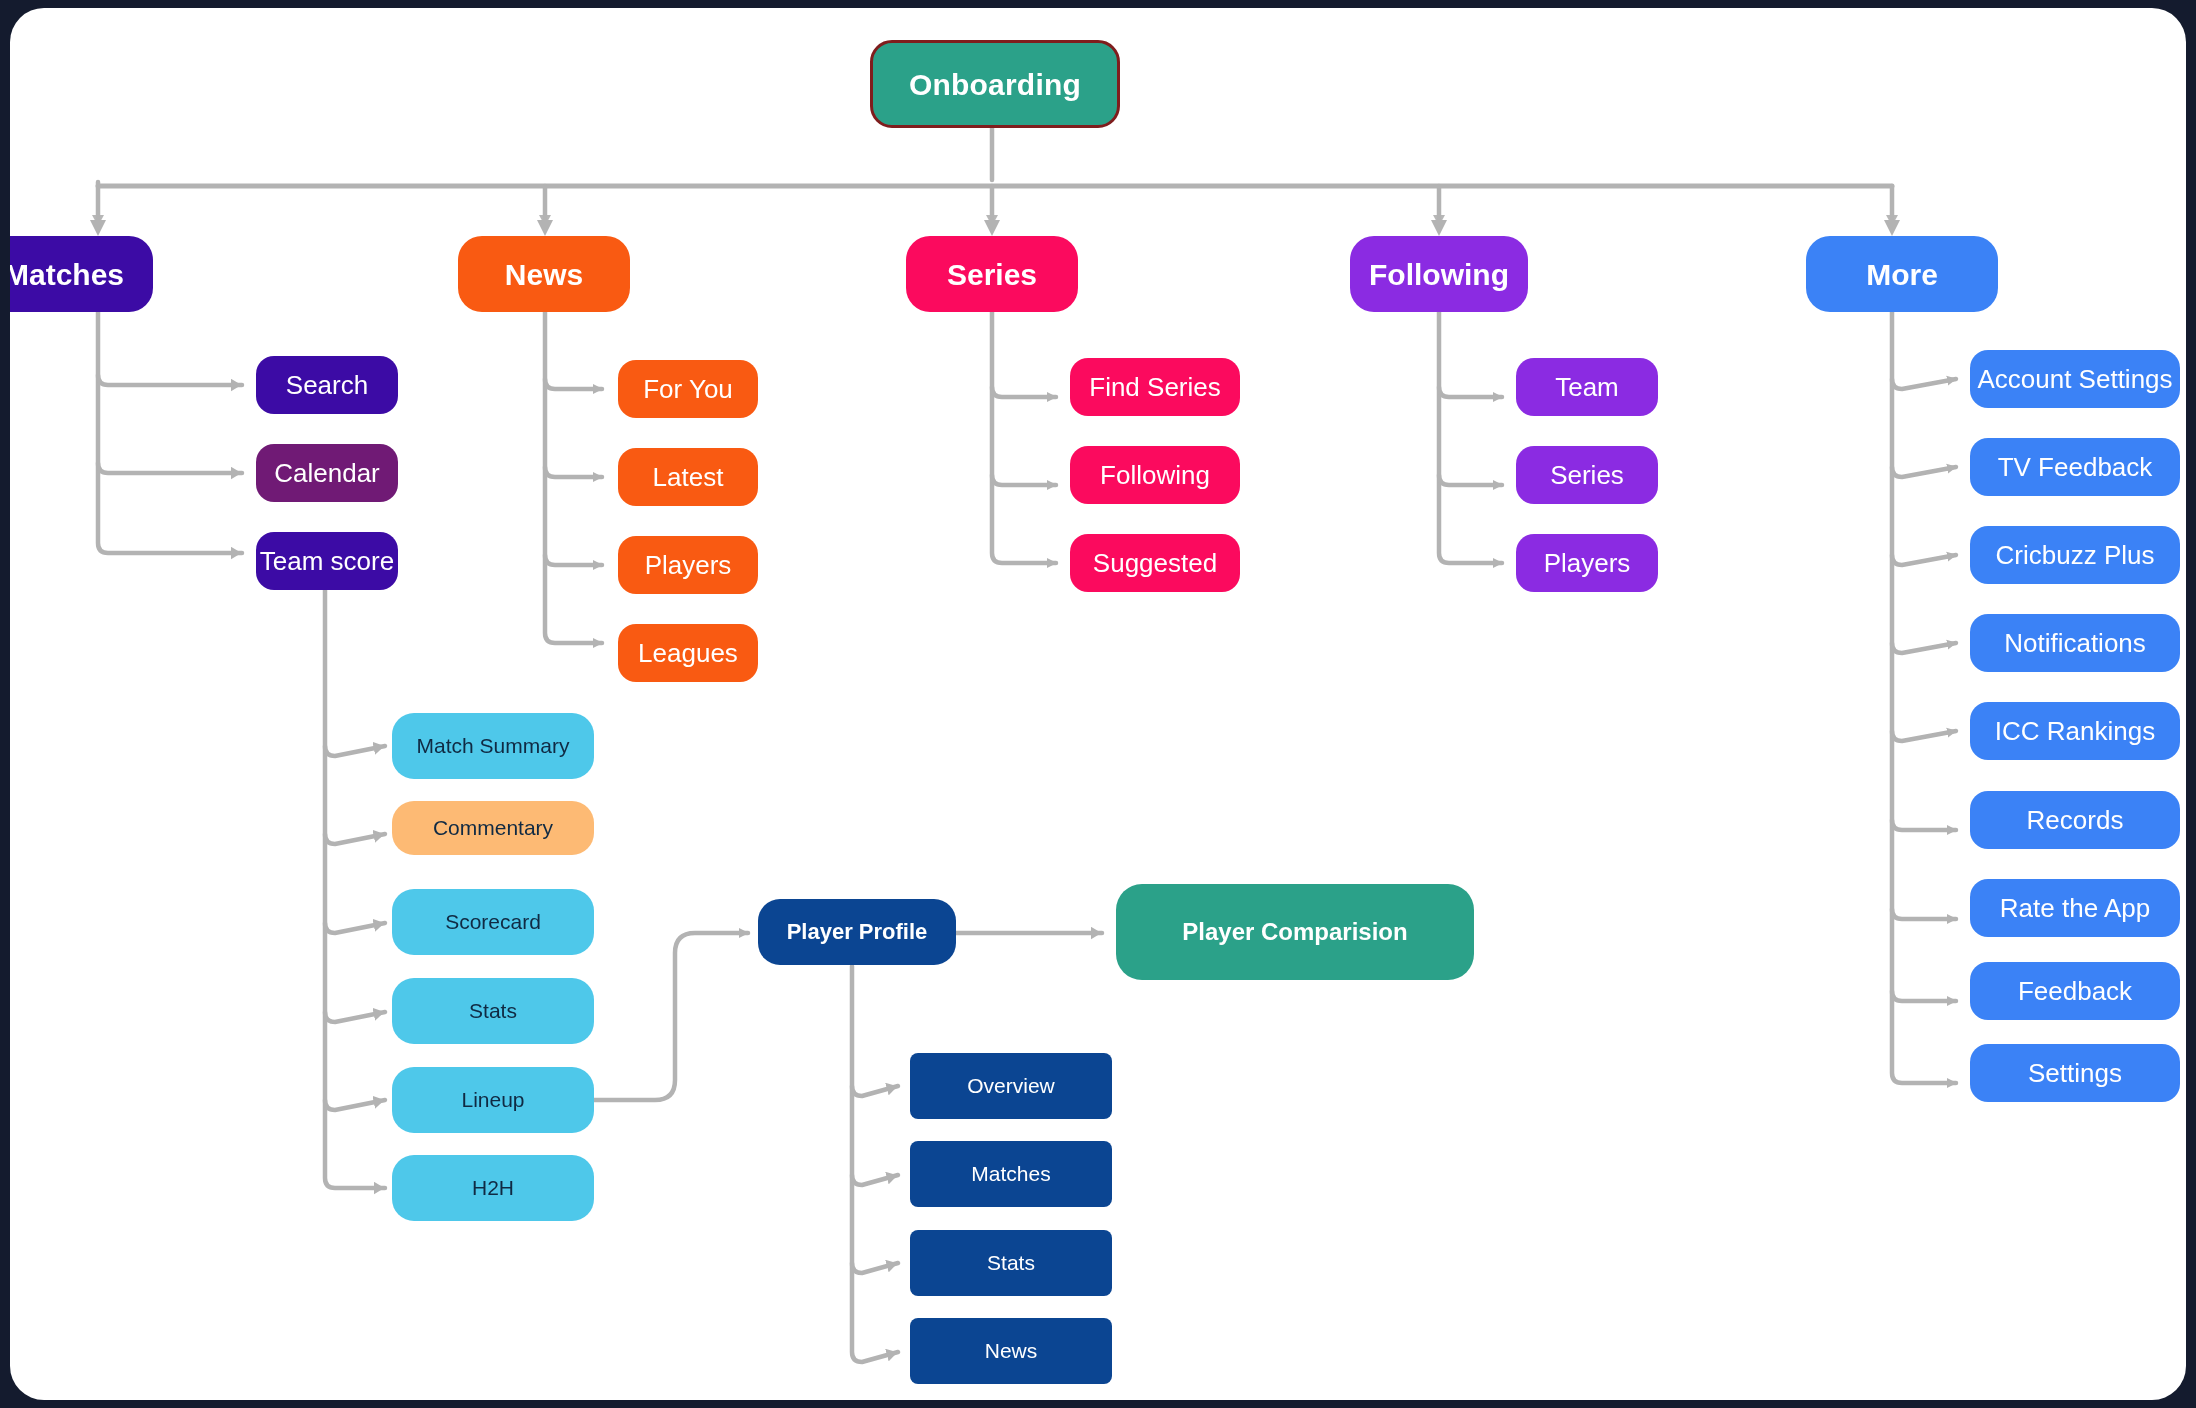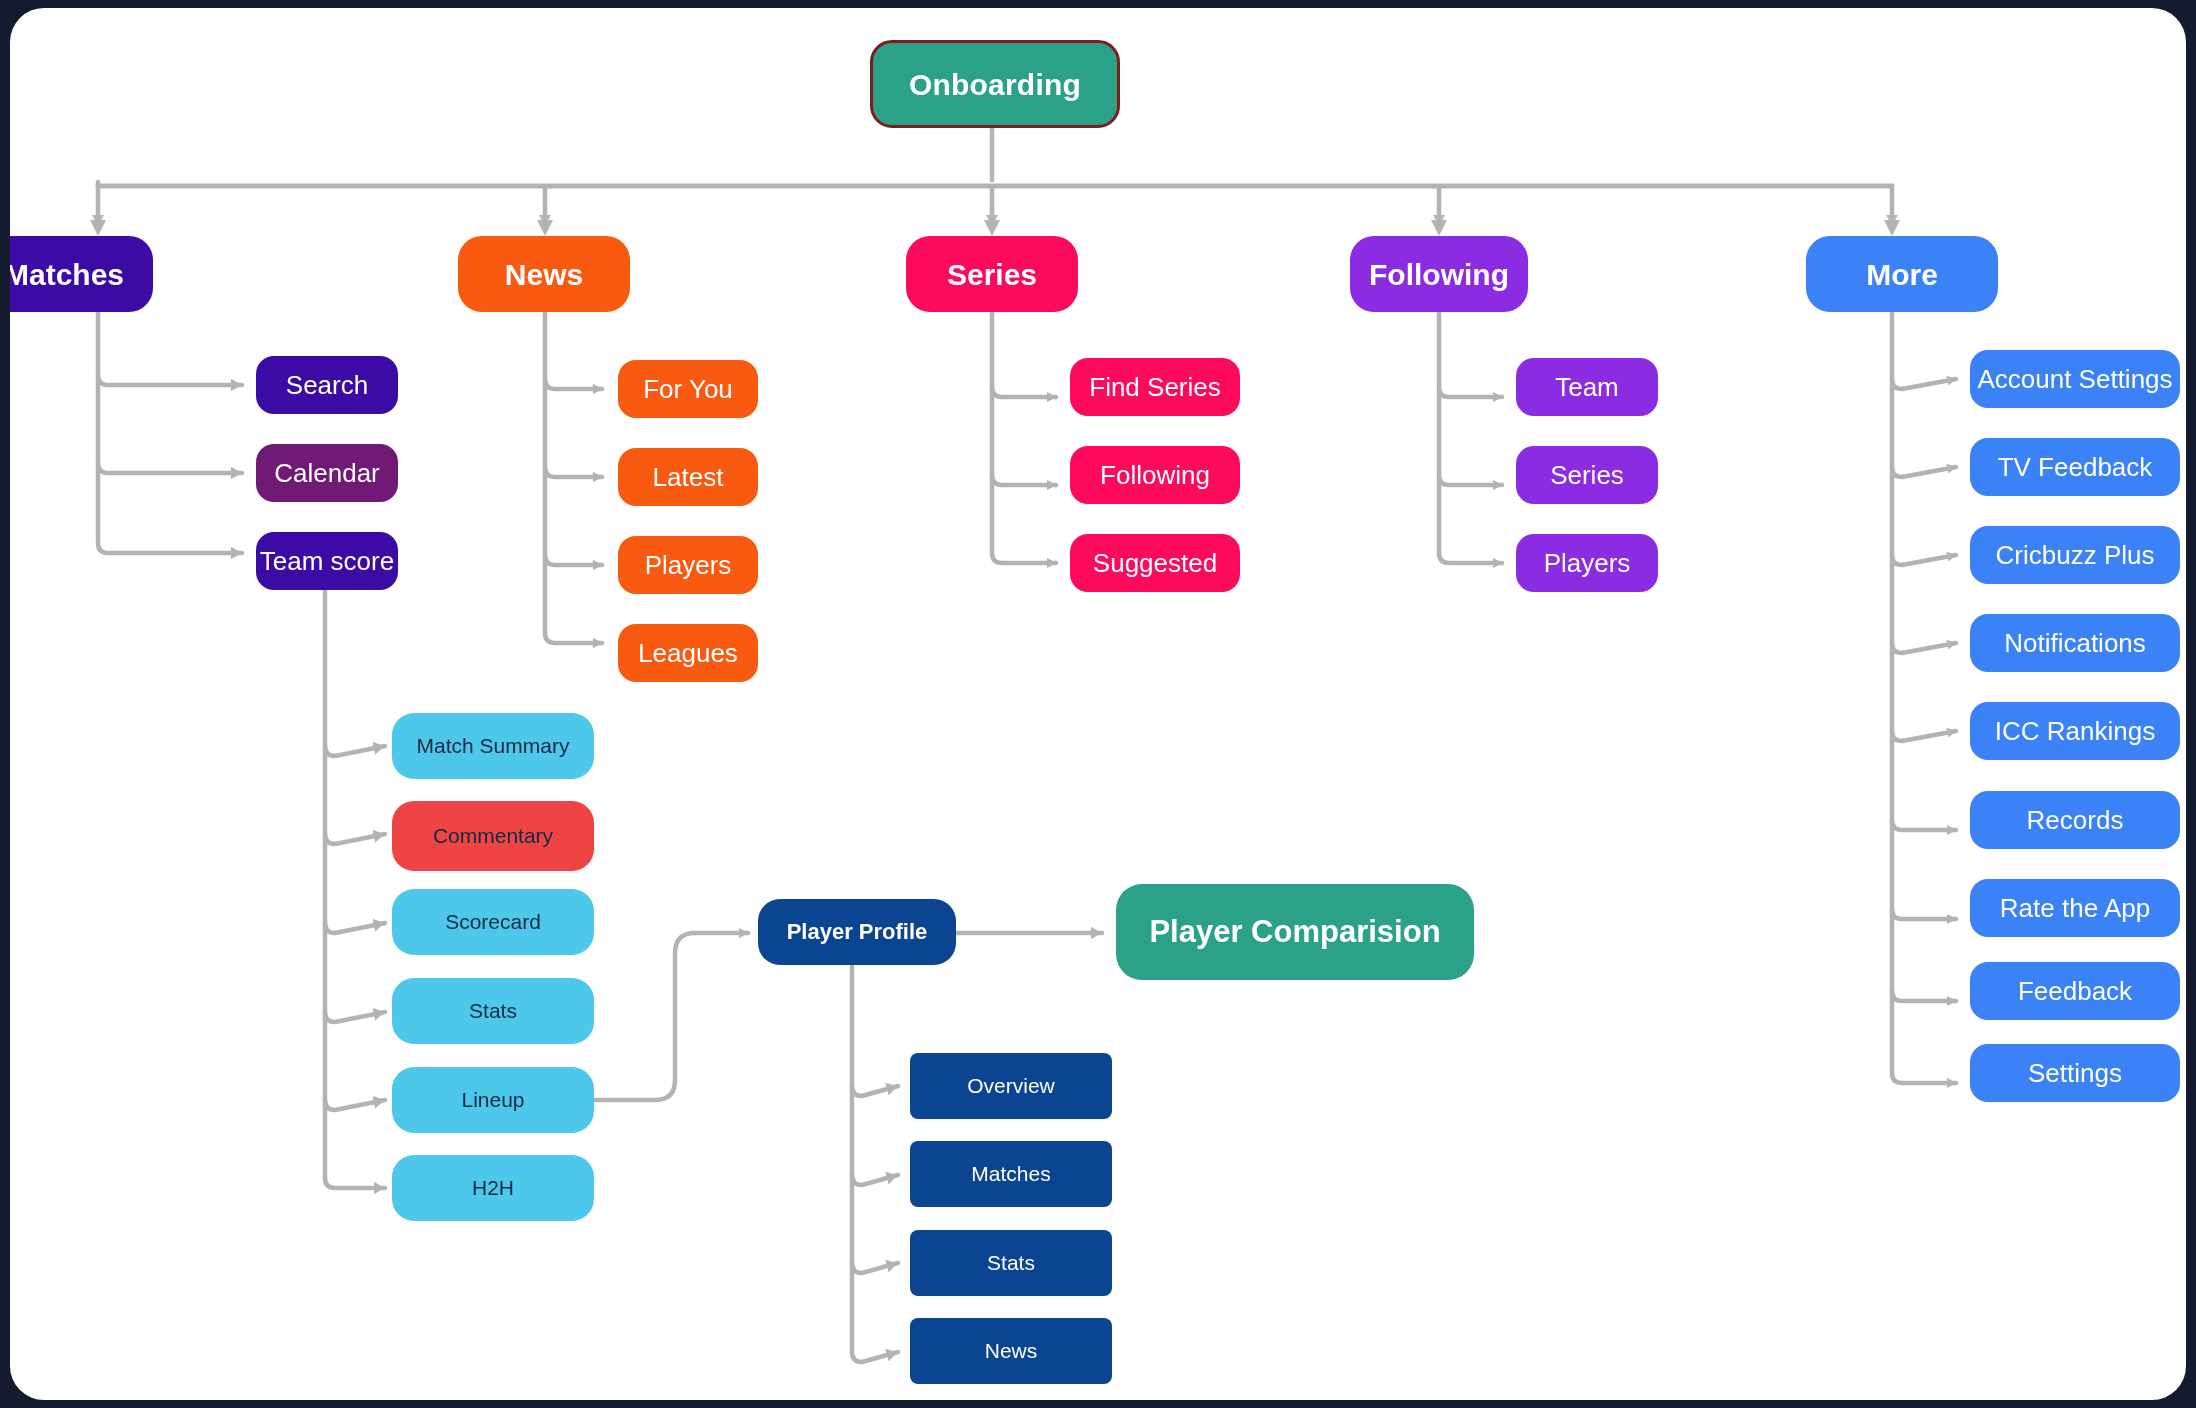--- a/index.html
+++ b/index.html
@@ -69,21 +69,21 @@
     font-size: 21px;
     font-weight: normal;
   }
   .n-pp {
     border-radius: 22px;
     font-size: 22px;
     font-weight: bold;
   }
   .n-pc {
     border-radius: 26px;
-    font-size: 31px;
+    font-size: 24px;
     font-weight: bold;
   }
 </style>
 </head>
 <body>
 
 <div id="frame">
   <div id="canvas">
 
     <svg id="edges" viewBox="0 0 2176 1392">
@@ -254,21 +254,21 @@
     <div class="node n-sub" style="left:1960px; top:954px; width:210px; height:58px; background:#3b82f6;">
       <span>Feedback</span>
     </div>
     <div class="node n-sub" style="left:1960px; top:1036px; width:210px; height:58px; background:#3b82f6;">
       <span>Settings</span>
     </div>
 
     <div class="node n-lblue" style="left:382px; top:705px; width:202px; height:66px; background:#4ec8ea;">
       <span>Match Summary</span>
     </div>
-    <div class="node n-lblue" style="left:382px; top:793px; width:202px; height:70px; background:#ef4444;align-items:center;">
+    <div class="node n-lblue" style="left:382px; top:793px; width:202px; height:54px; background:#fdba74;align-items:center;">
       <span>Commentary</span>
     </div>
     <div class="node n-lblue" style="left:382px; top:881px; width:202px; height:66px; background:#4ec8ea;">
       <span>Scorecard</span>
     </div>
     <div class="node n-lblue" style="left:382px; top:970px; width:202px; height:66px; background:#4ec8ea;">
       <span>Stats</span>
     </div>
     <div class="node n-lblue" style="left:382px; top:1059px; width:202px; height:66px; background:#4ec8ea;align-items:center;">
       <span>Lineup</span>

